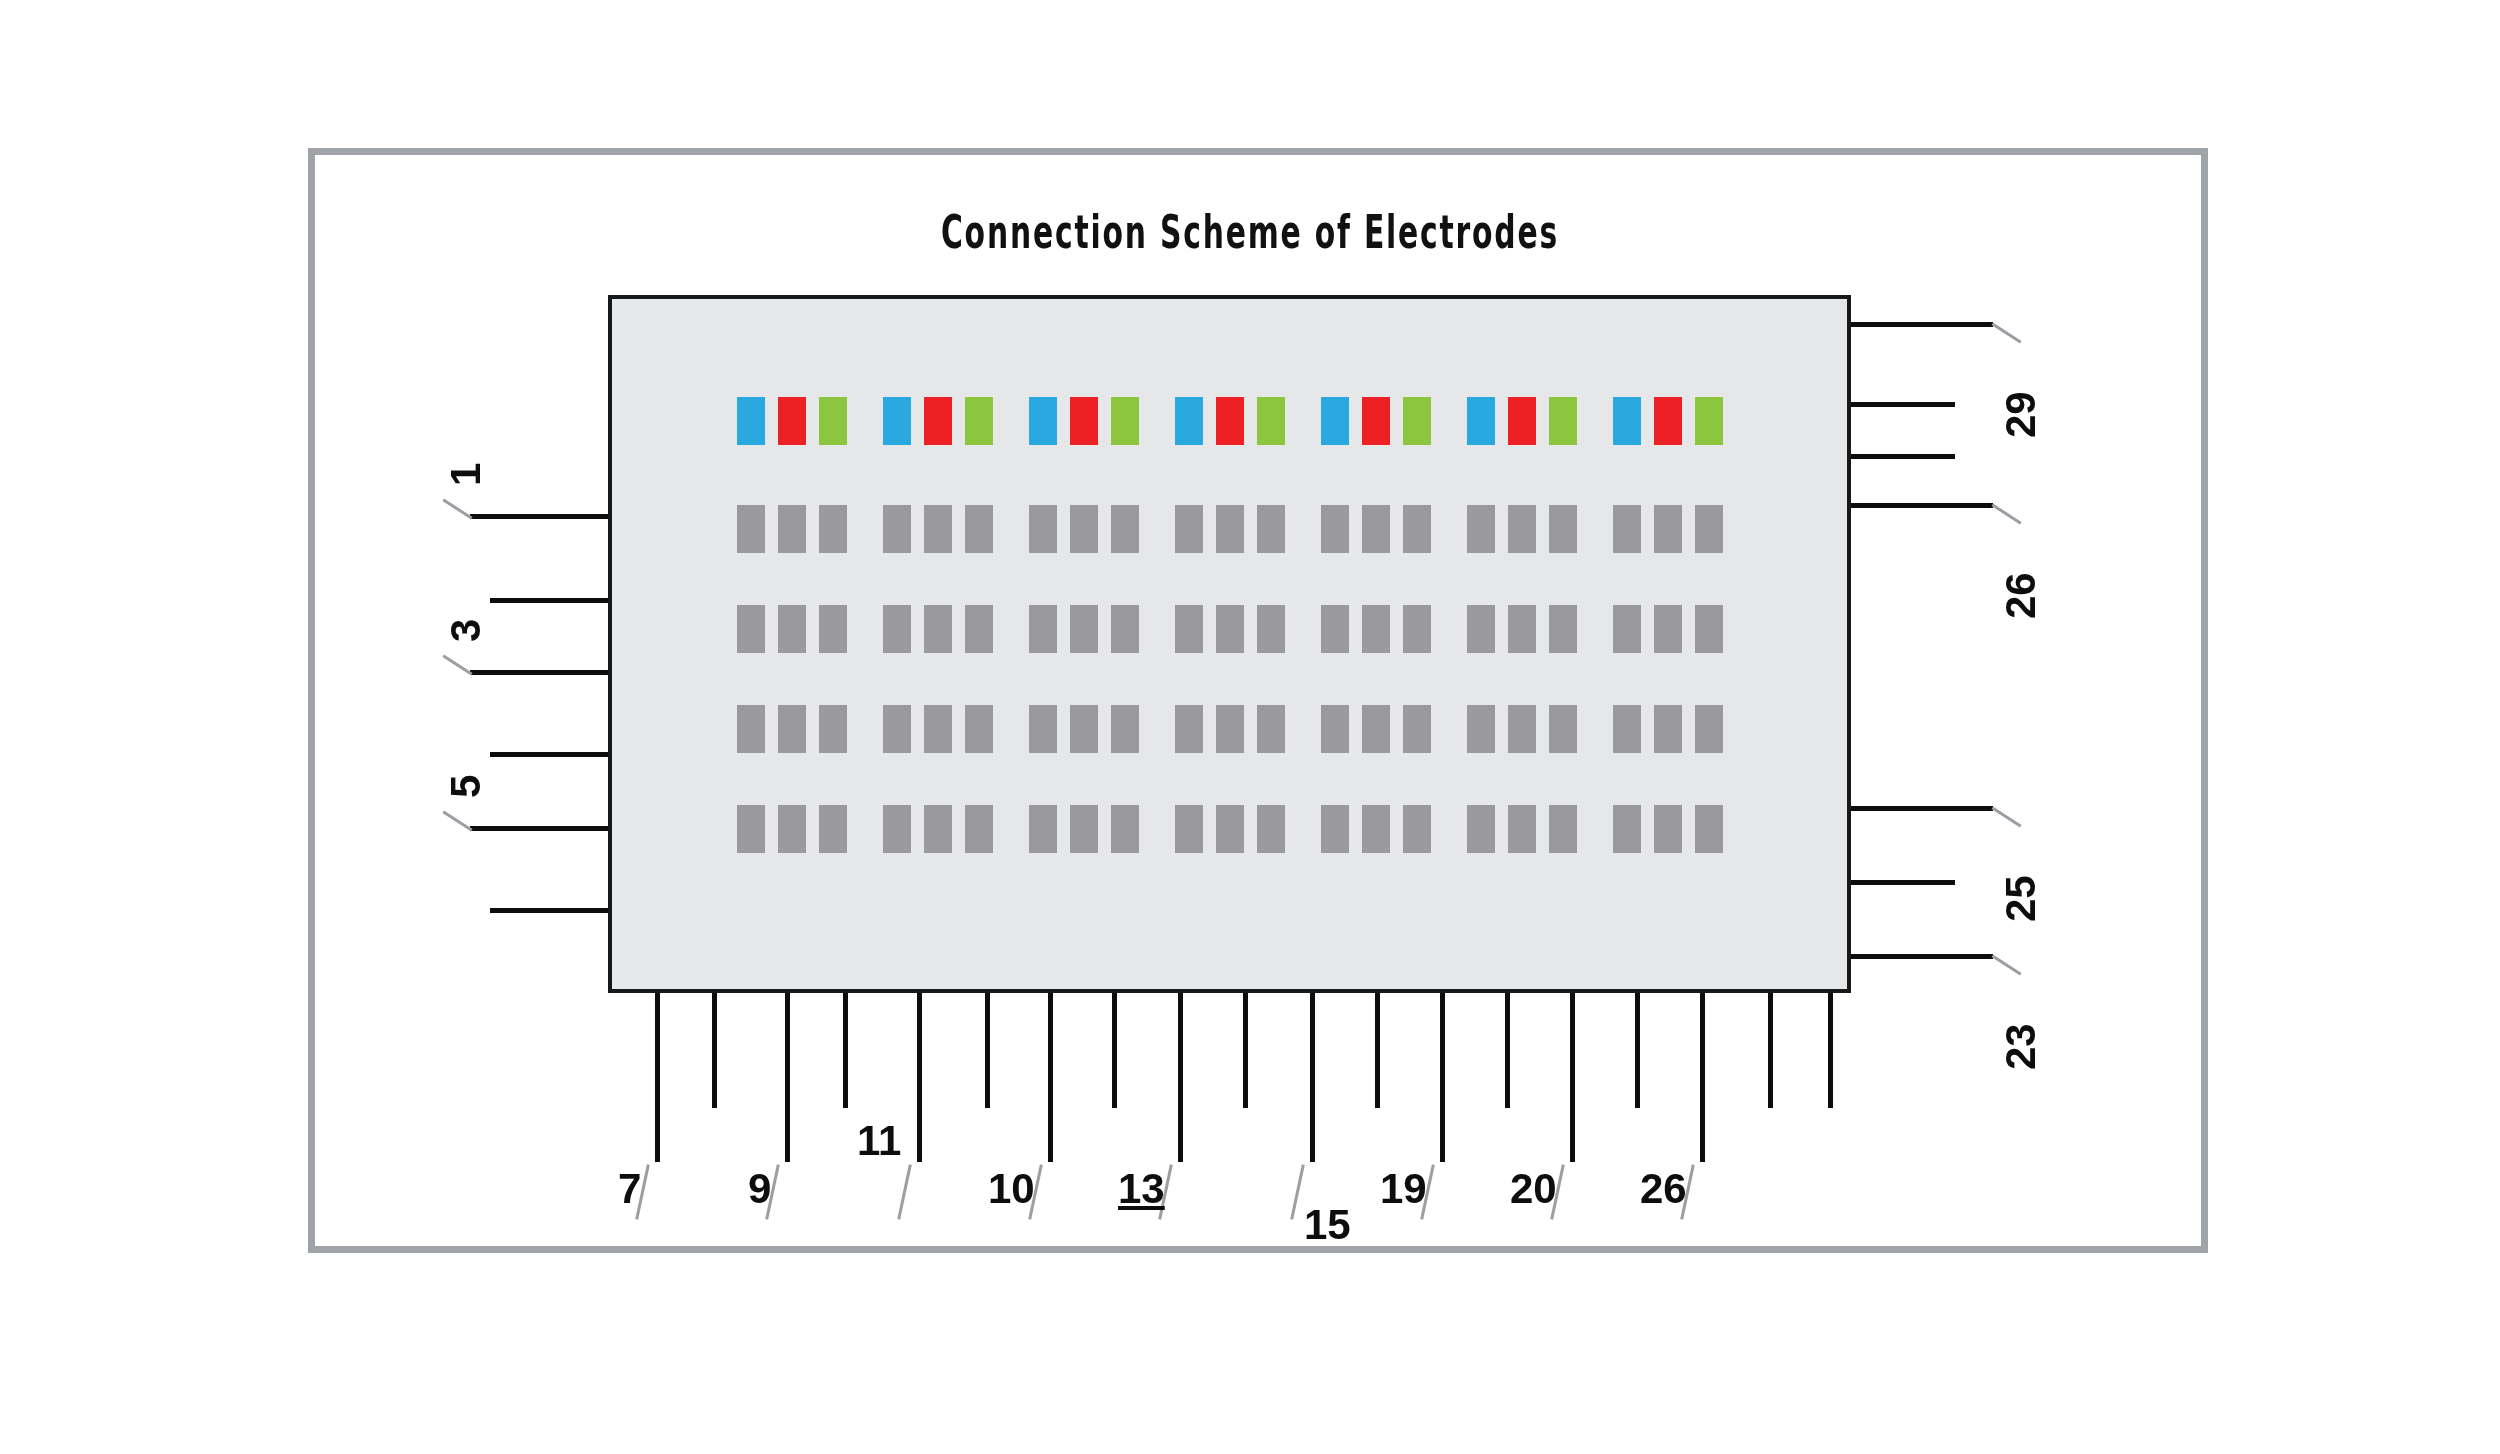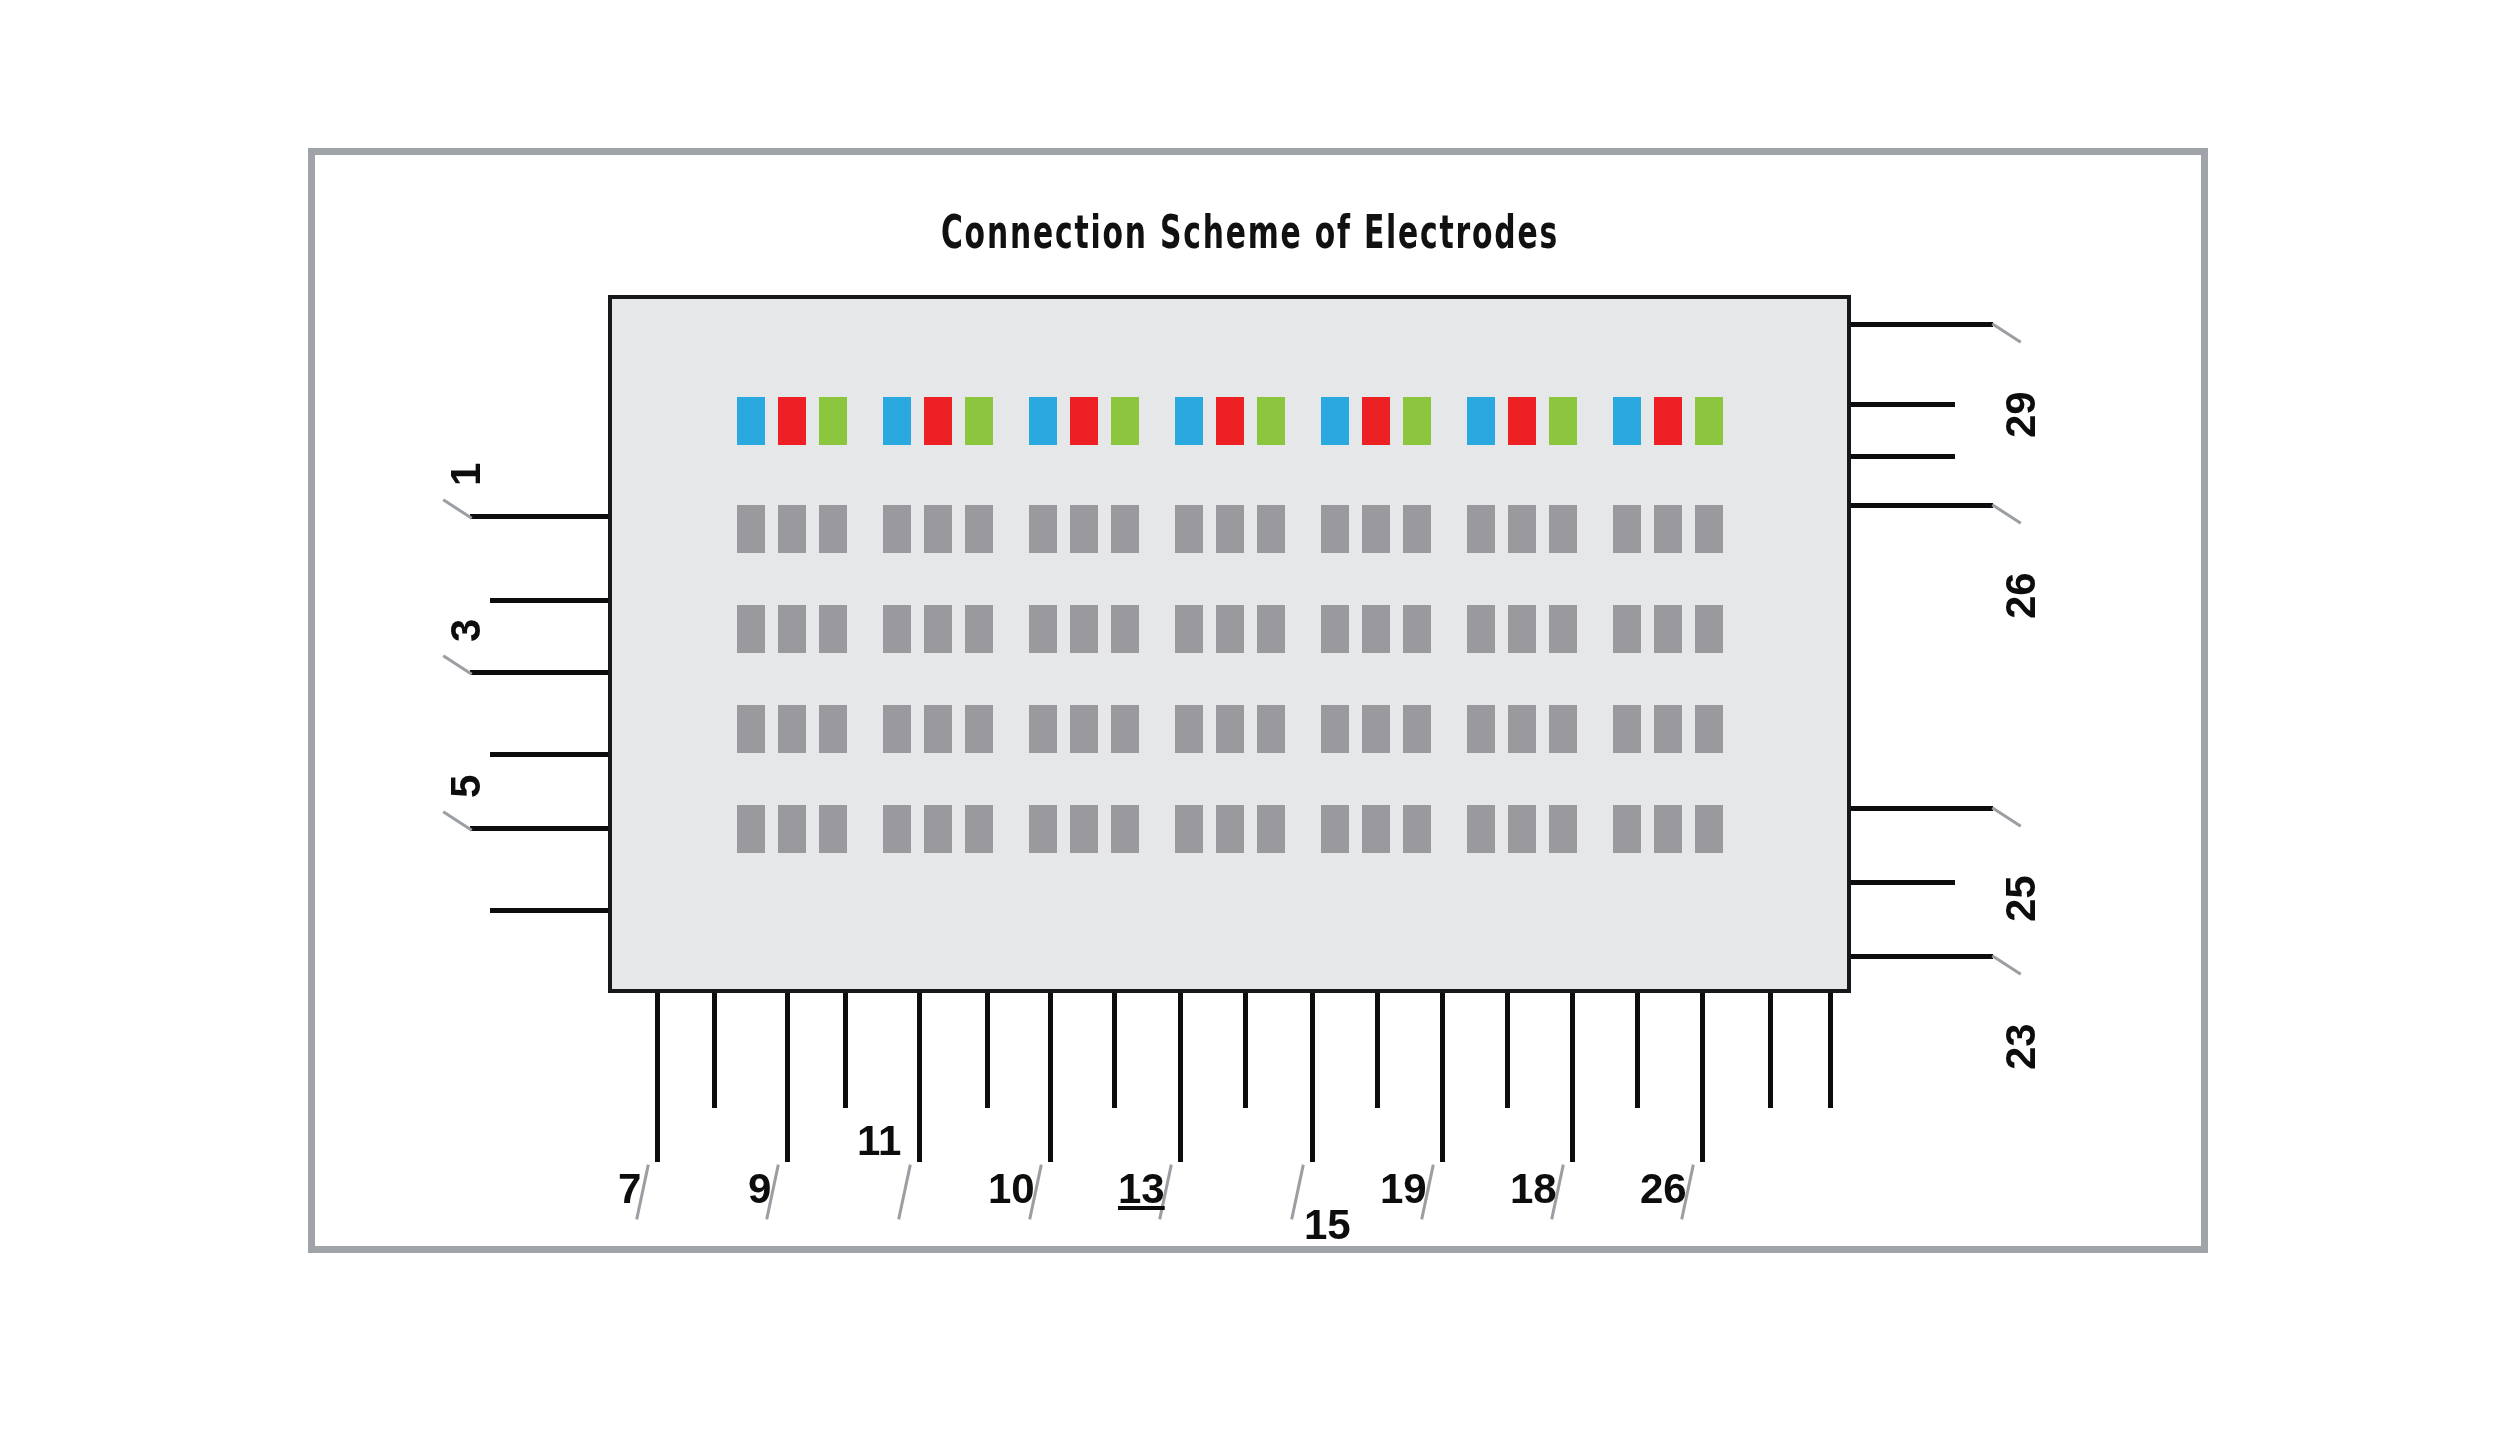--- a/index.html
+++ b/index.html
@@ -370,20 +370,20 @@
     <div class="pin-line-v" style="left: 1310px; top: 993px; height: 169px;"></div>
     <div class="pin-slash" style="left: 1296px; top: 1164px; height: 56px; transform: rotate(12deg);"></div>
     <div class="pin-label" style="left: 1304px; top: 1165px; margin-top: 36px;">15</div>
     <div class="pin-line-v" style="left: 1375px; top: 993px; height: 115px;"></div>
     <div class="pin-line-v" style="left: 1440px; top: 993px; height: 169px;"></div>
     <div class="pin-slash" style="left: 1426px; top: 1164px; height: 56px; transform: rotate(12deg);"></div>
     <div class="pin-label" style="left: 1380px; top: 1165px;">19</div>
     <div class="pin-line-v" style="left: 1505px; top: 993px; height: 115px;"></div>
     <div class="pin-line-v" style="left: 1570px; top: 993px; height: 169px;"></div>
     <div class="pin-slash" style="left: 1556px; top: 1164px; height: 56px; transform: rotate(12deg);"></div>
-    <div class="pin-label" style="left: 1510px; top: 1165px;">18</div>
+    <div class="pin-label" style="left: 1510px; top: 1165px;">20</div>
     <div class="pin-line-v" style="left: 1635px; top: 993px; height: 115px;"></div>
     <div class="pin-line-v" style="left: 1700px; top: 993px; height: 169px;"></div>
     <div class="pin-slash" style="left: 1686px; top: 1164px; height: 56px; transform: rotate(12deg);"></div>
     <div class="pin-label" style="left: 1640px; top: 1165px;">26</div>
     <div class="pin-line-v" style="left: 1768px; top: 993px; height: 115px;"></div>
     <div class="pin-line-v" style="left: 1828px; top: 993px; height: 115px;"></div>
   </div>
 
 </body></html>

